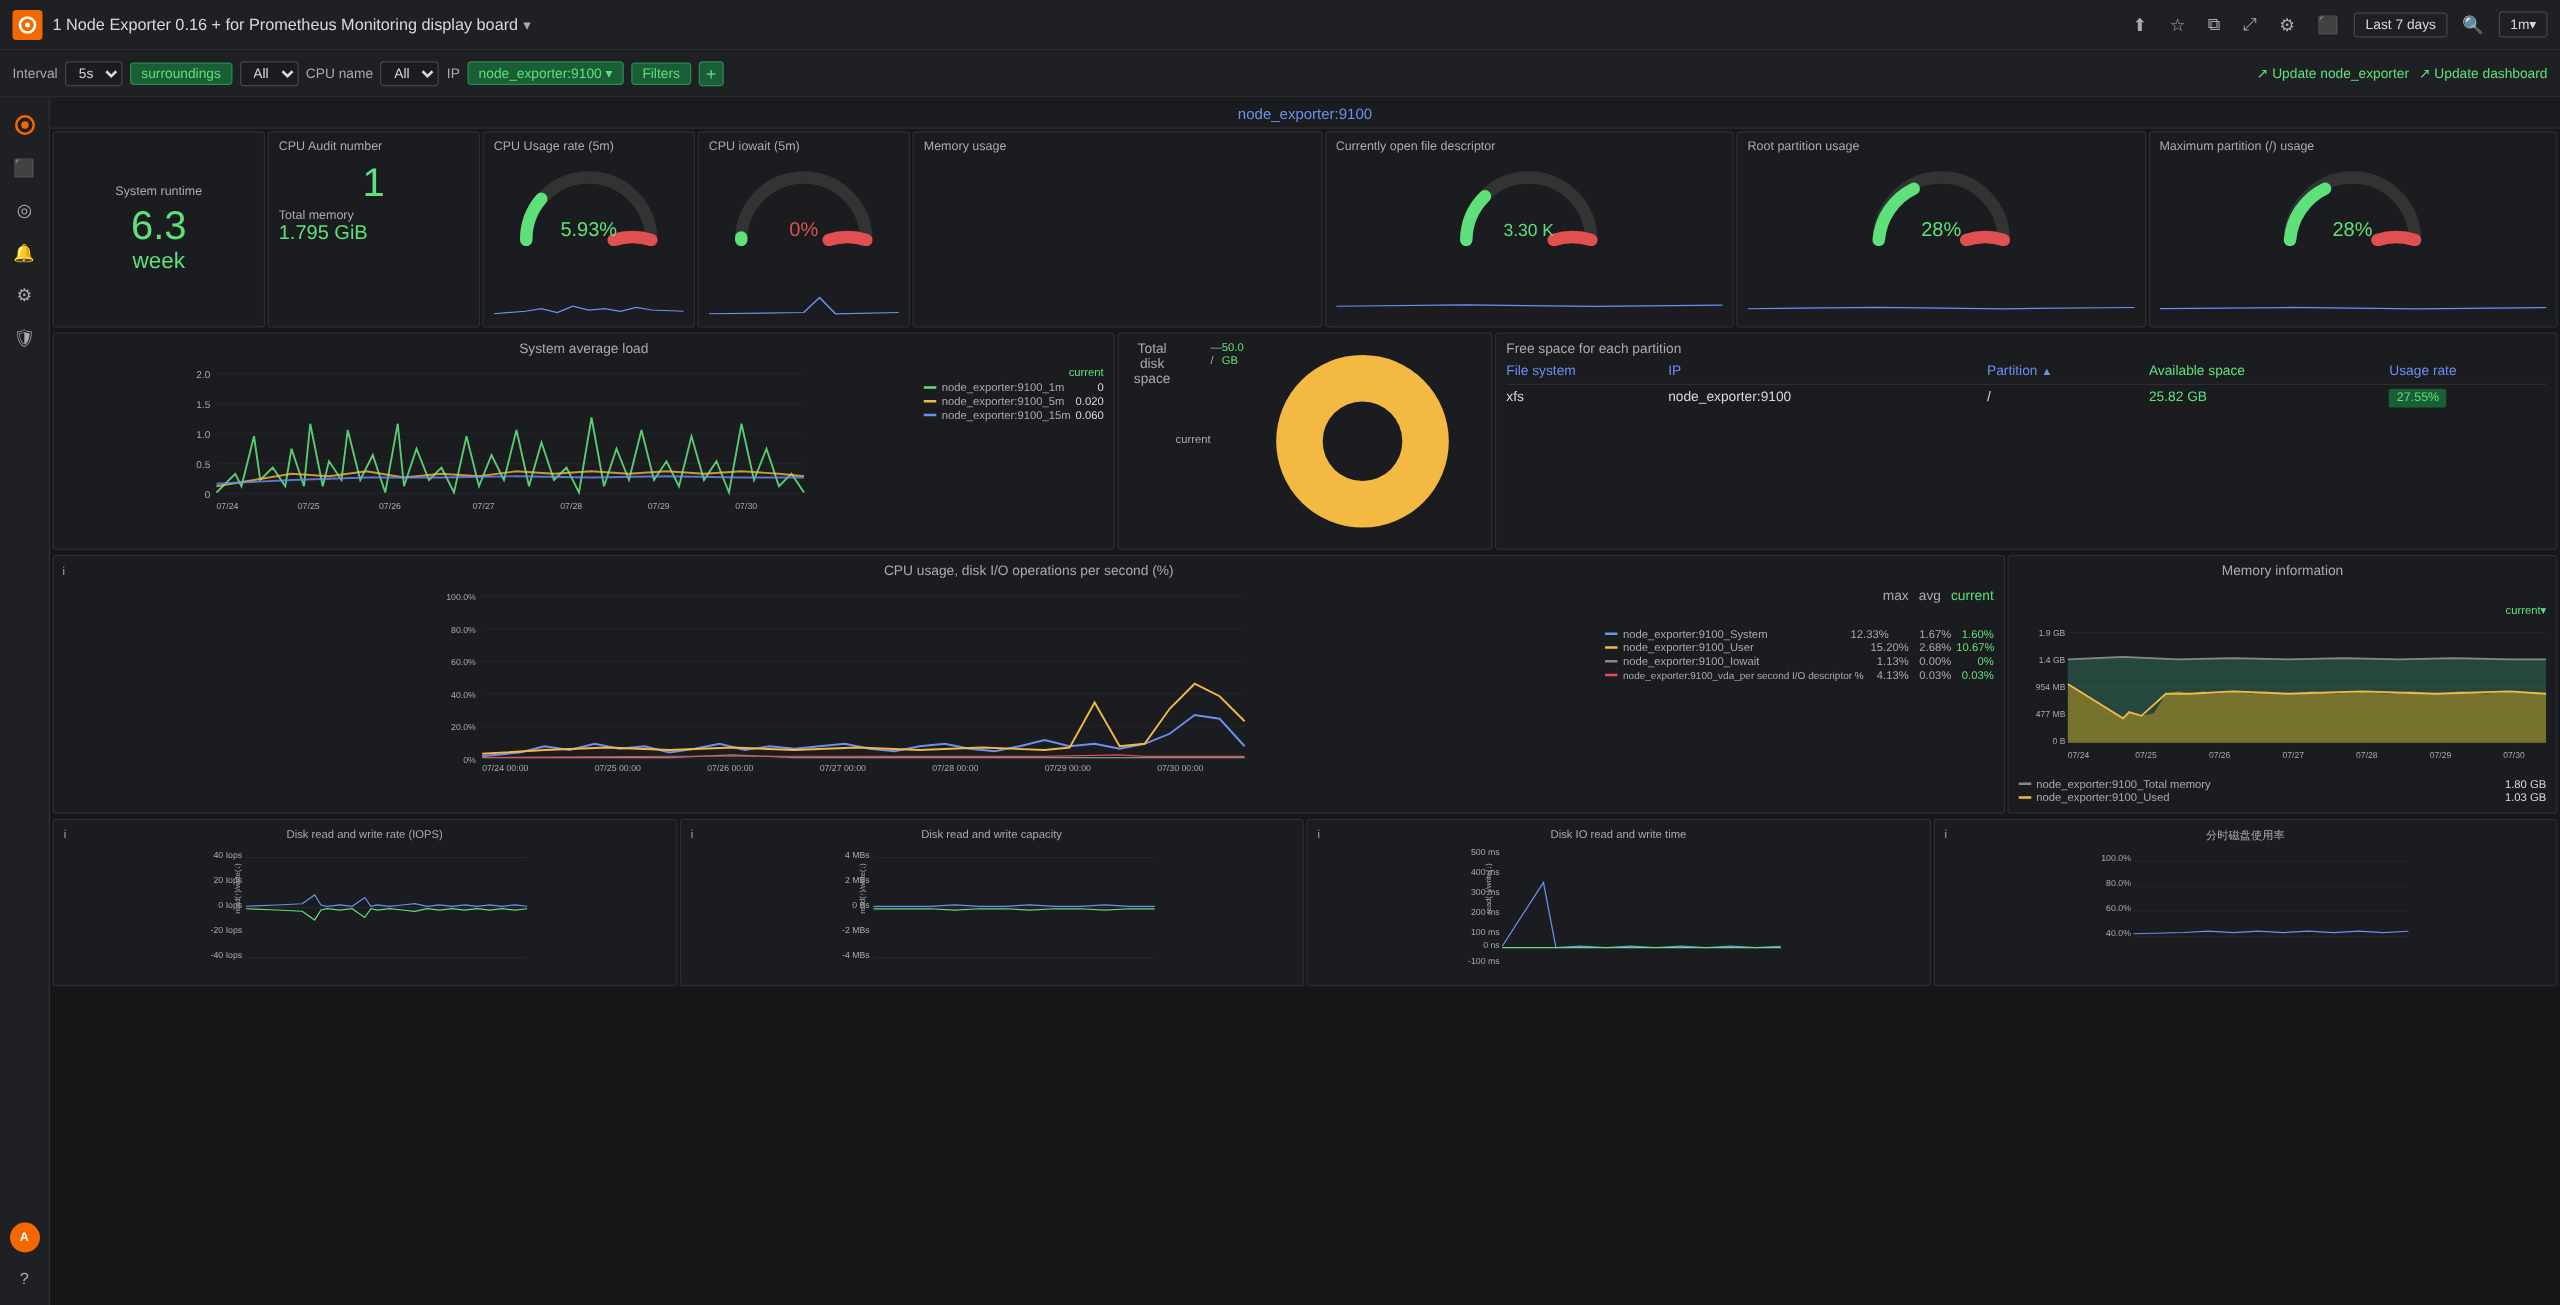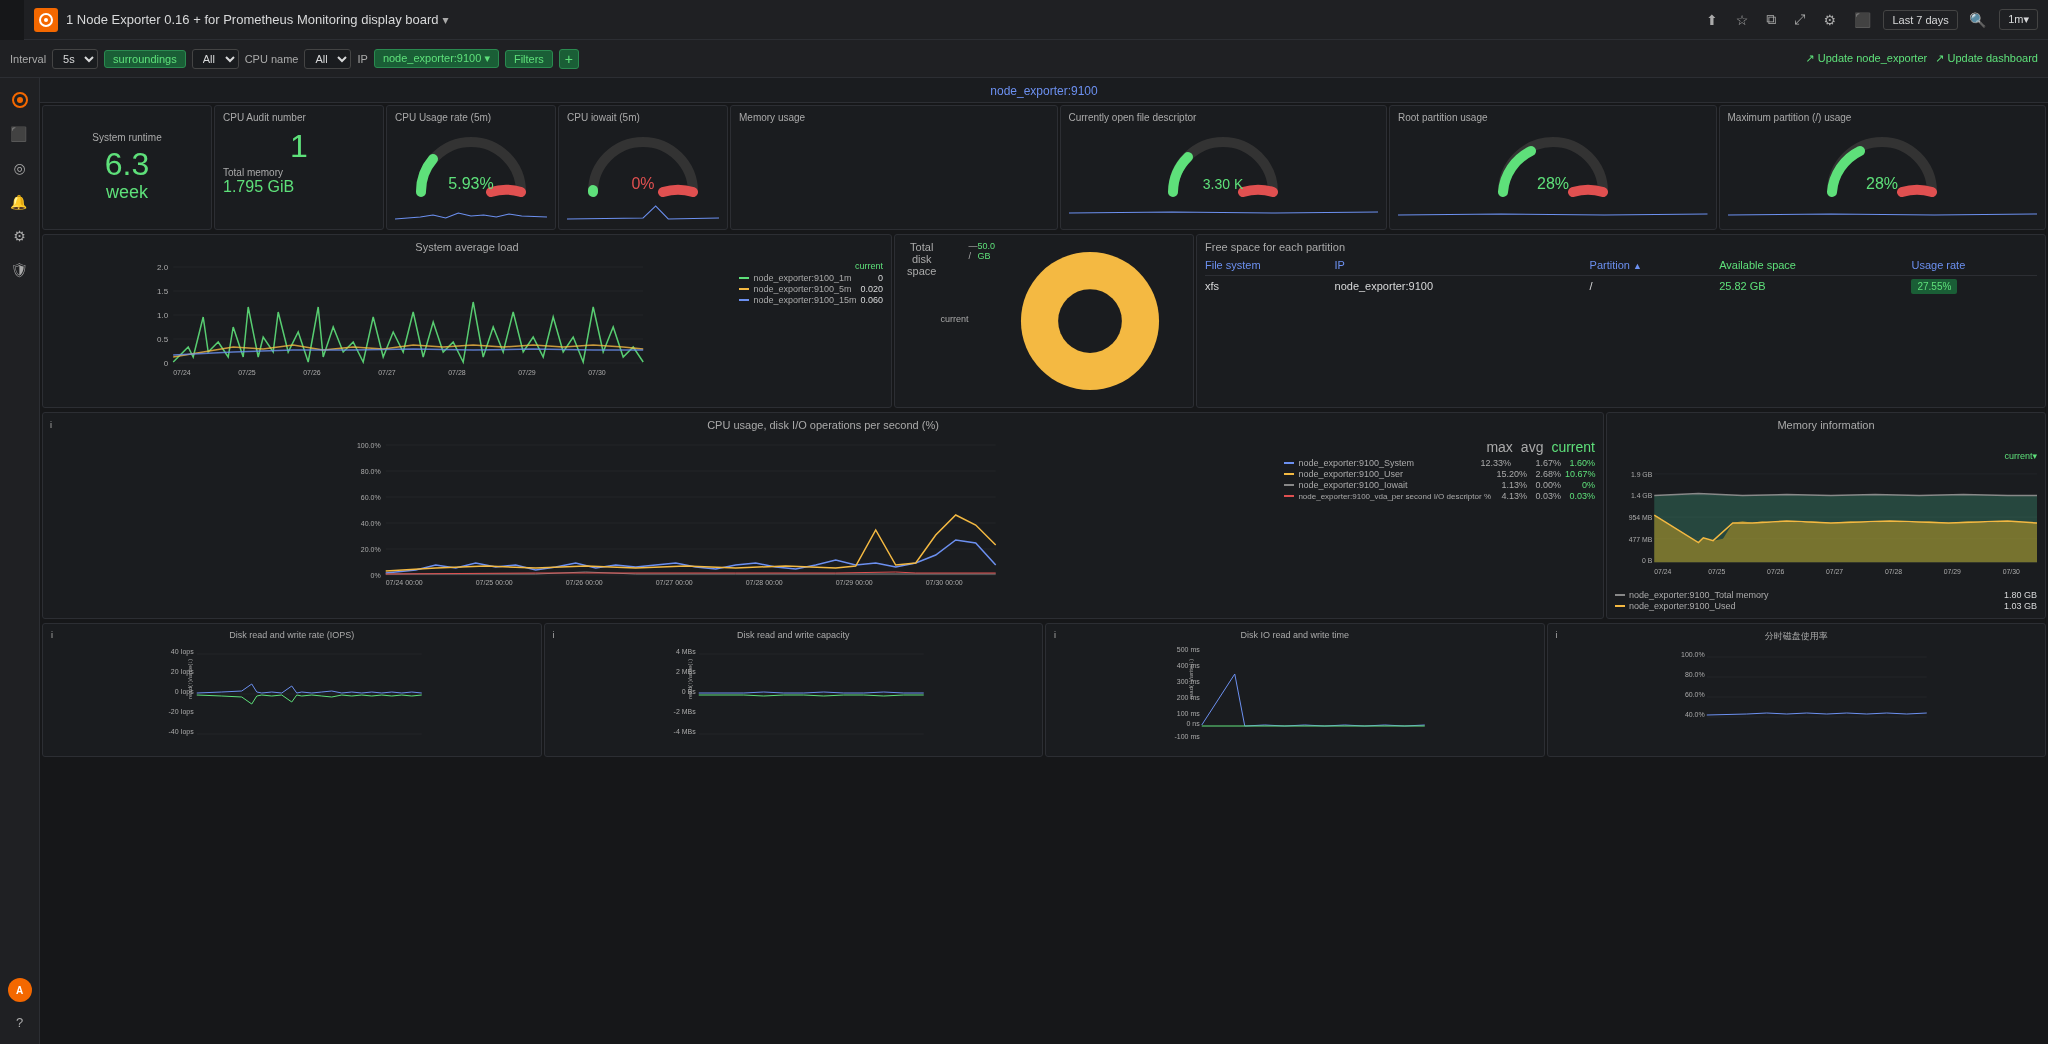--- a/index.html
+++ b/index.html
@@ -11,21 +11,20 @@
       overflow-x: hidden;
     }
     
     .topbar {
       display: flex;
       align-items: center;
       background: #1f2023;
       height: 40px;
       padding: 0 10px;
       border-bottom: 1px solid #2c2e33;
-      margin-left: 24px;
     }
     .topbar-left {
       display: flex;
       align-items: center;
       flex: 1;
     }
     .app-icon {
       width: 24px; height: 24px;
       background: #f46800;
       border-radius: 3px;
@@ -308,20 +307,21 @@
       flex-direction: column;
       justify-content: center;
       align-items: center;
     }
     .big-green { color: #5ee07a; font-size: 32px; font-weight: 300; line-height: 1.1; }
     .big-green-sub { color: #5ee07a; font-size: 16px; }
     .gauge-wrap {
       display: flex;
       flex-direction: column;
       align-items: center;
+      gap: 32px;
     }
     .spark-row {
       width: 100%;
       height: 22px;
       margin-top: 4px;
     }
   </style>
 </head>
 <body>
 
@@ -620,21 +620,21 @@
 
             <polyline points="50,138 80,135 100,130 120,133 140,128 160,132 180,130 200,135 220,132 240,128 260,133 280,130 300,132 320,130 340,128 360,132 380,134 400,130 420,128 440,132 460,134 480,130 500,125 520,130 540,128 560,132 580,128 600,120 620,105 640,108 660,130" fill="none" stroke="#6c90f0" stroke-width="1.5"></polyline>
 
             <polyline points="50,136 100,133 150,131 200,133 250,131 300,133 350,131 400,133 450,131 500,133 520,131 540,95 560,130 580,128 600,100 620,80 640,90 660,110" fill="none" stroke="#f4b942" stroke-width="1.5"></polyline>
 
             <polyline points="50,139 200,139 250,137 300,139 400,139 500,139 660,139" fill="none" stroke="#888" stroke-width="1"></polyline>
 
             <polyline points="50,139 200,138 400,138 500,138 560,137 580,138 660,138" fill="none" stroke="#e05050" stroke-width="1"></polyline>
           </svg>
           <div style="font-size:9px;color:#aaa;min-width:200px;padding-top:4px;">
-            <div style="display:flex;justify-content:flex-end;gap:8px;margin-bottom:3px;color:#aaa;font-size:14px;">
+            <div style="display:flex;justify-content:flex-end;gap:8px;margin-bottom:19px;color:#aaa;font-size:11px;">
               <span>max</span>
               <span>avg</span>
               <span style="color:#5ee07a;">current</span>
             </div>
             <div class="legend-item">
               <span style="width:10px;height:2px;background:#6c90f0;display:inline-block;"></span>
               <span style="flex:1;">node_exporter:9100_System</span>
               <span style="margin-left:4px;width:32px;text-align:right;">12.33%</span>
               <span style="width:30px;text-align:right;margin-left:16px;">1.67%</span>
               <span style="width:30px;text-align:right;color:#5ee07a;">1.60%</span>

